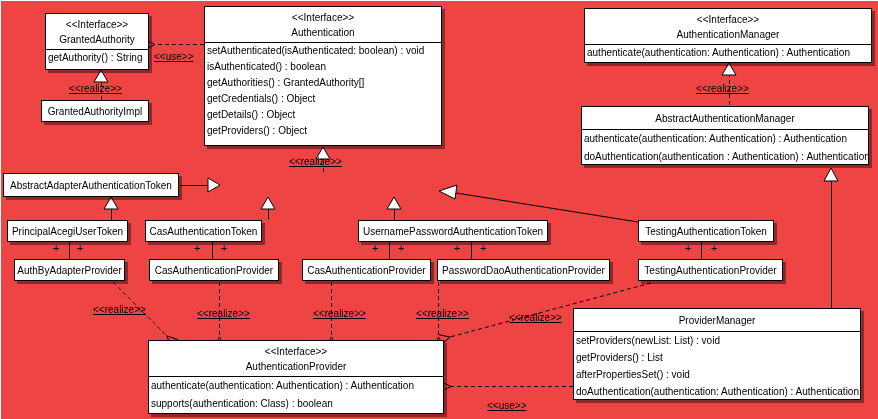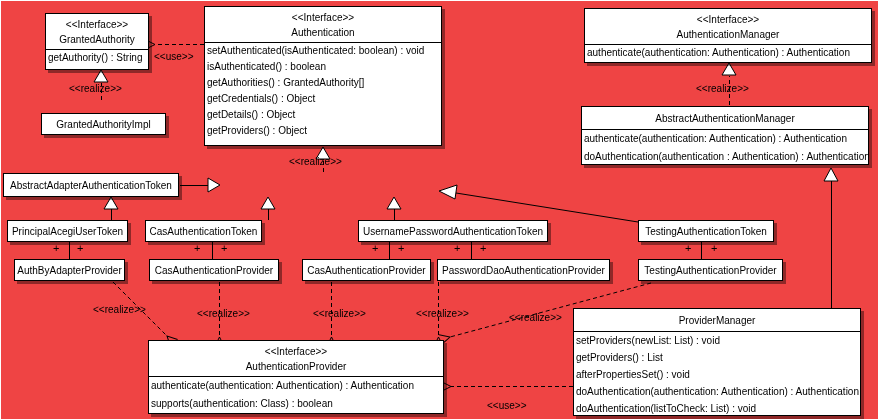--- a/index.html
+++ b/index.html
@@ -17,21 +17,21 @@
   .stereo{line-height:15px;white-space:nowrap;}
   .cname{line-height:15px;white-space:nowrap;}
   .hdr1 .cname{line-height:17px;}
   .m{line-height:16px;height:16px;padding:0 1px 0 2px;white-space:nowrap;overflow:hidden;}
   .pm .m{line-height:17px;height:17px;}
   .ap .m{line-height:18px;height:18px;}
   .aam .m{line-height:18px;height:18px;}
   .single{display:flex;align-items:center;justify-content:center;text-align:center;
           white-space:nowrap;}
   .it{}
-  .elabel{position:absolute;z-index:3;font-size:10px;color:#000;white-space:nowrap;}
+  .elabel{position:absolute;z-index:3;font-size:10px;color:#000;white-space:nowrap;text-decoration:underline;}
   .plus{position:absolute;z-index:3;font-size:11px;color:#000;}
 </style>
 </head>
 <body>
 
 <div id="canvas">
 
   <svg class="wires" width="878" height="419">
     <defs>
       <marker id="oa" markerWidth="14" markerHeight="14" refX="1" refY="6" orient="auto" markerUnits="userSpaceOnUse">
@@ -84,21 +84,21 @@
   </svg>
 
   <div class="box" style="left:44px;top:12px;width:104px;height:57px">
     <div class="hdr">
       <div class="stereo">&lt;&lt;Interface&gt;&gt;</div>
       <div class="cname">GrantedAuthority</div>
     </div>
     <div class="m">getAuthority() : String</div>
   </div>
 
-  <div class="box single" style="left:40px;top:112px;width:125px;height:22px">
+  <div class="box single" style="left:40px;top:99px;width:108px;height:22px">
     <span>GrantedAuthorityImpl</span>
   </div>
 
   <div class="box" style="left:203px;top:5px;width:238px;height:140px">
     <div class="hdr">
       <div class="stereo">&lt;&lt;Interface&gt;&gt;</div>
       <div class="cname">Authentication</div>
     </div>
     <div class="m">setAuthenticated(isAuthenticated: boolean) : void</div>
     <div class="m">isAuthenticated() : boolean</div>
@@ -151,21 +151,21 @@
   <div class="box single" style="left:301px;top:258px;width:129px;height:22px">
     <span>CasAuthenticationProvider</span>
   </div>
   <div class="box single" style="left:436px;top:258px;width:173px;height:22px">
     <span>PasswordDaoAuthenticationProvider</span>
   </div>
   <div class="box single" style="left:637px;top:258px;width:145px;height:22px">
     <span>TestingAuthenticationProvider</span>
   </div>
 
-  <div class="box pm" style="left:572px;top:307px;width:288px;height:108px">
+  <div class="box pm" style="left:572px;top:307px;width:288px;height:92px">
     <div class="hdr hdr1">
       <div class="cname">ProviderManager</div>
     </div>
     <div class="m">setProviders(newList: List) : void</div>
     <div class="m">getProviders() : List</div>
     <div class="m">afterPropertiesSet() : void</div>
     <div class="m">doAuthentication(authentication: Authentication) : Authentication</div>
     <div class="m">doAuthentication(listToCheck: List) : void</div>
   </div>
 

